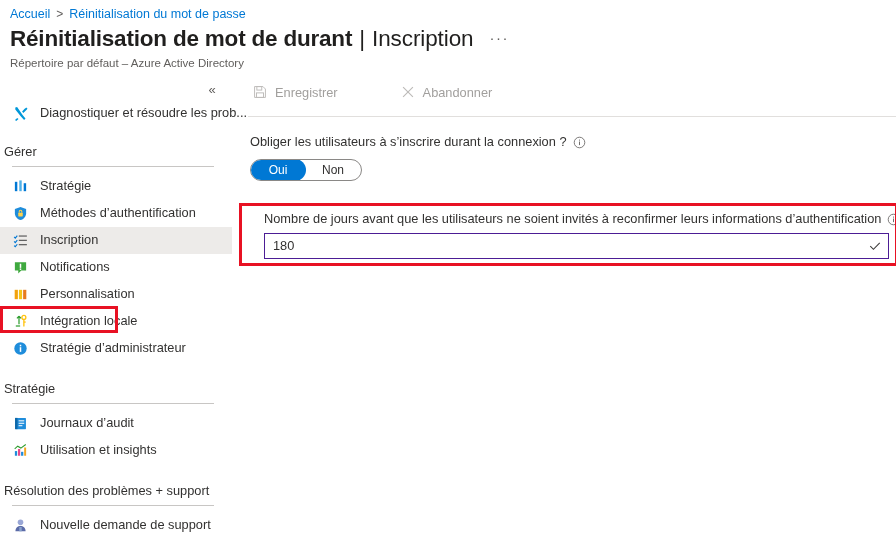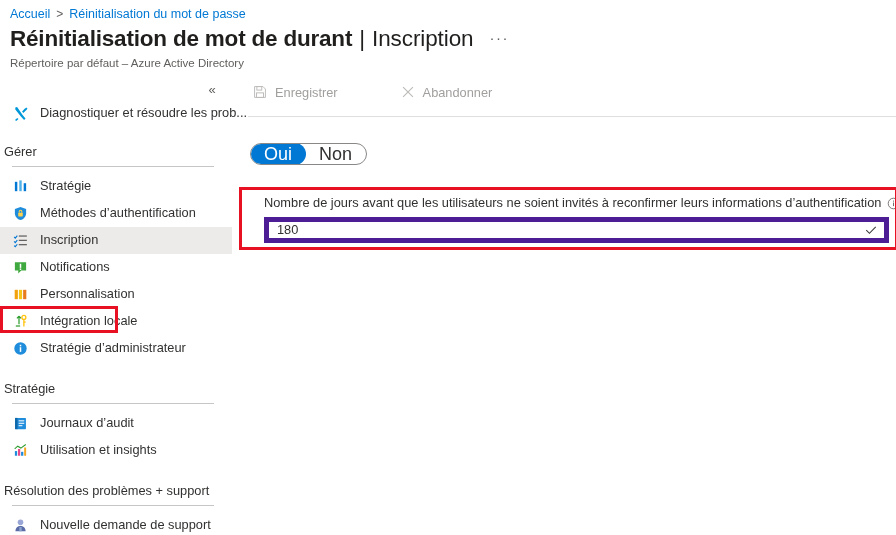--- a/index.html
+++ b/index.html
@@ -242,21 +242,21 @@
     overflow: hidden;
     background: #ffffff;
     box-sizing: border-box;
   }
   .seg-opt {
     min-width: 56px;
     padding: 0 14px;
     display: flex;
     align-items: center;
     justify-content: center;
-    font-size: 18px;
+    font-size: 12px;
     color: #323130;
     cursor: pointer;
     user-select: none;
     box-sizing: border-box;
   }
   .seg-opt.active {
     background: #0078d4;
     color: #ffffff;
     border-radius: 13px;
     margin: -1px;
@@ -278,21 +278,21 @@
     border: 3px solid #e81123;
     box-sizing: border-box;
     pointer-events: none;
     z-index: 5;
   }
   #days-input-wrap {
     position: relative;
     margin-top: 6px;
     width: 625px;
     height: 26px;
-    border: 5px solid #4c1d95;
+    border: 1px solid #4c1d95;
     box-sizing: border-box;
     background: #ffffff;
     display: flex;
     align-items: center;
     z-index: 6;
     gap: 28px;
   }
   #days-input {
     flex: 1 1 auto;
     border: 0;
@@ -496,20 +496,30 @@
           <path d="M2.4 2.4 L13.6 13.6 M13.6 2.4 L2.4 13.6" fill="none" stroke="#bdbbb9" stroke-width="1.3"></path>
         </svg>
       </span>
       <span>Abandonner</span>
     </div>
   </div>
   <div id="cmd-divider"></div>
 
   <div id="form">
 
+    <div class="field-label">
+      <span>Obliger les utilisateurs à s’inscrire durant la connexion ?</span>
+      <span class="info-ico">
+        <svg width="13" height="13" viewBox="0 0 16 16" aria-hidden="true">
+          <circle cx="8" cy="8" r="6.5" fill="none" stroke="#605e5c" stroke-width="1"></circle>
+          <rect x="7.45" y="6.8" width="1.1" height="4.4" fill="#605e5c"></rect>
+          <rect x="7.45" y="4.4" width="1.1" height="1.3" fill="#605e5c"></rect>
+        </svg>
+      </span>
+    </div>
 
     <div id="toggle-row">
       <div class="seg-control">
         <div class="seg-opt active">Oui</div>
         <div class="seg-opt">Non</div>
       </div>
     </div>
 
     <div id="days-block">
       <div id="annot-field"></div>

